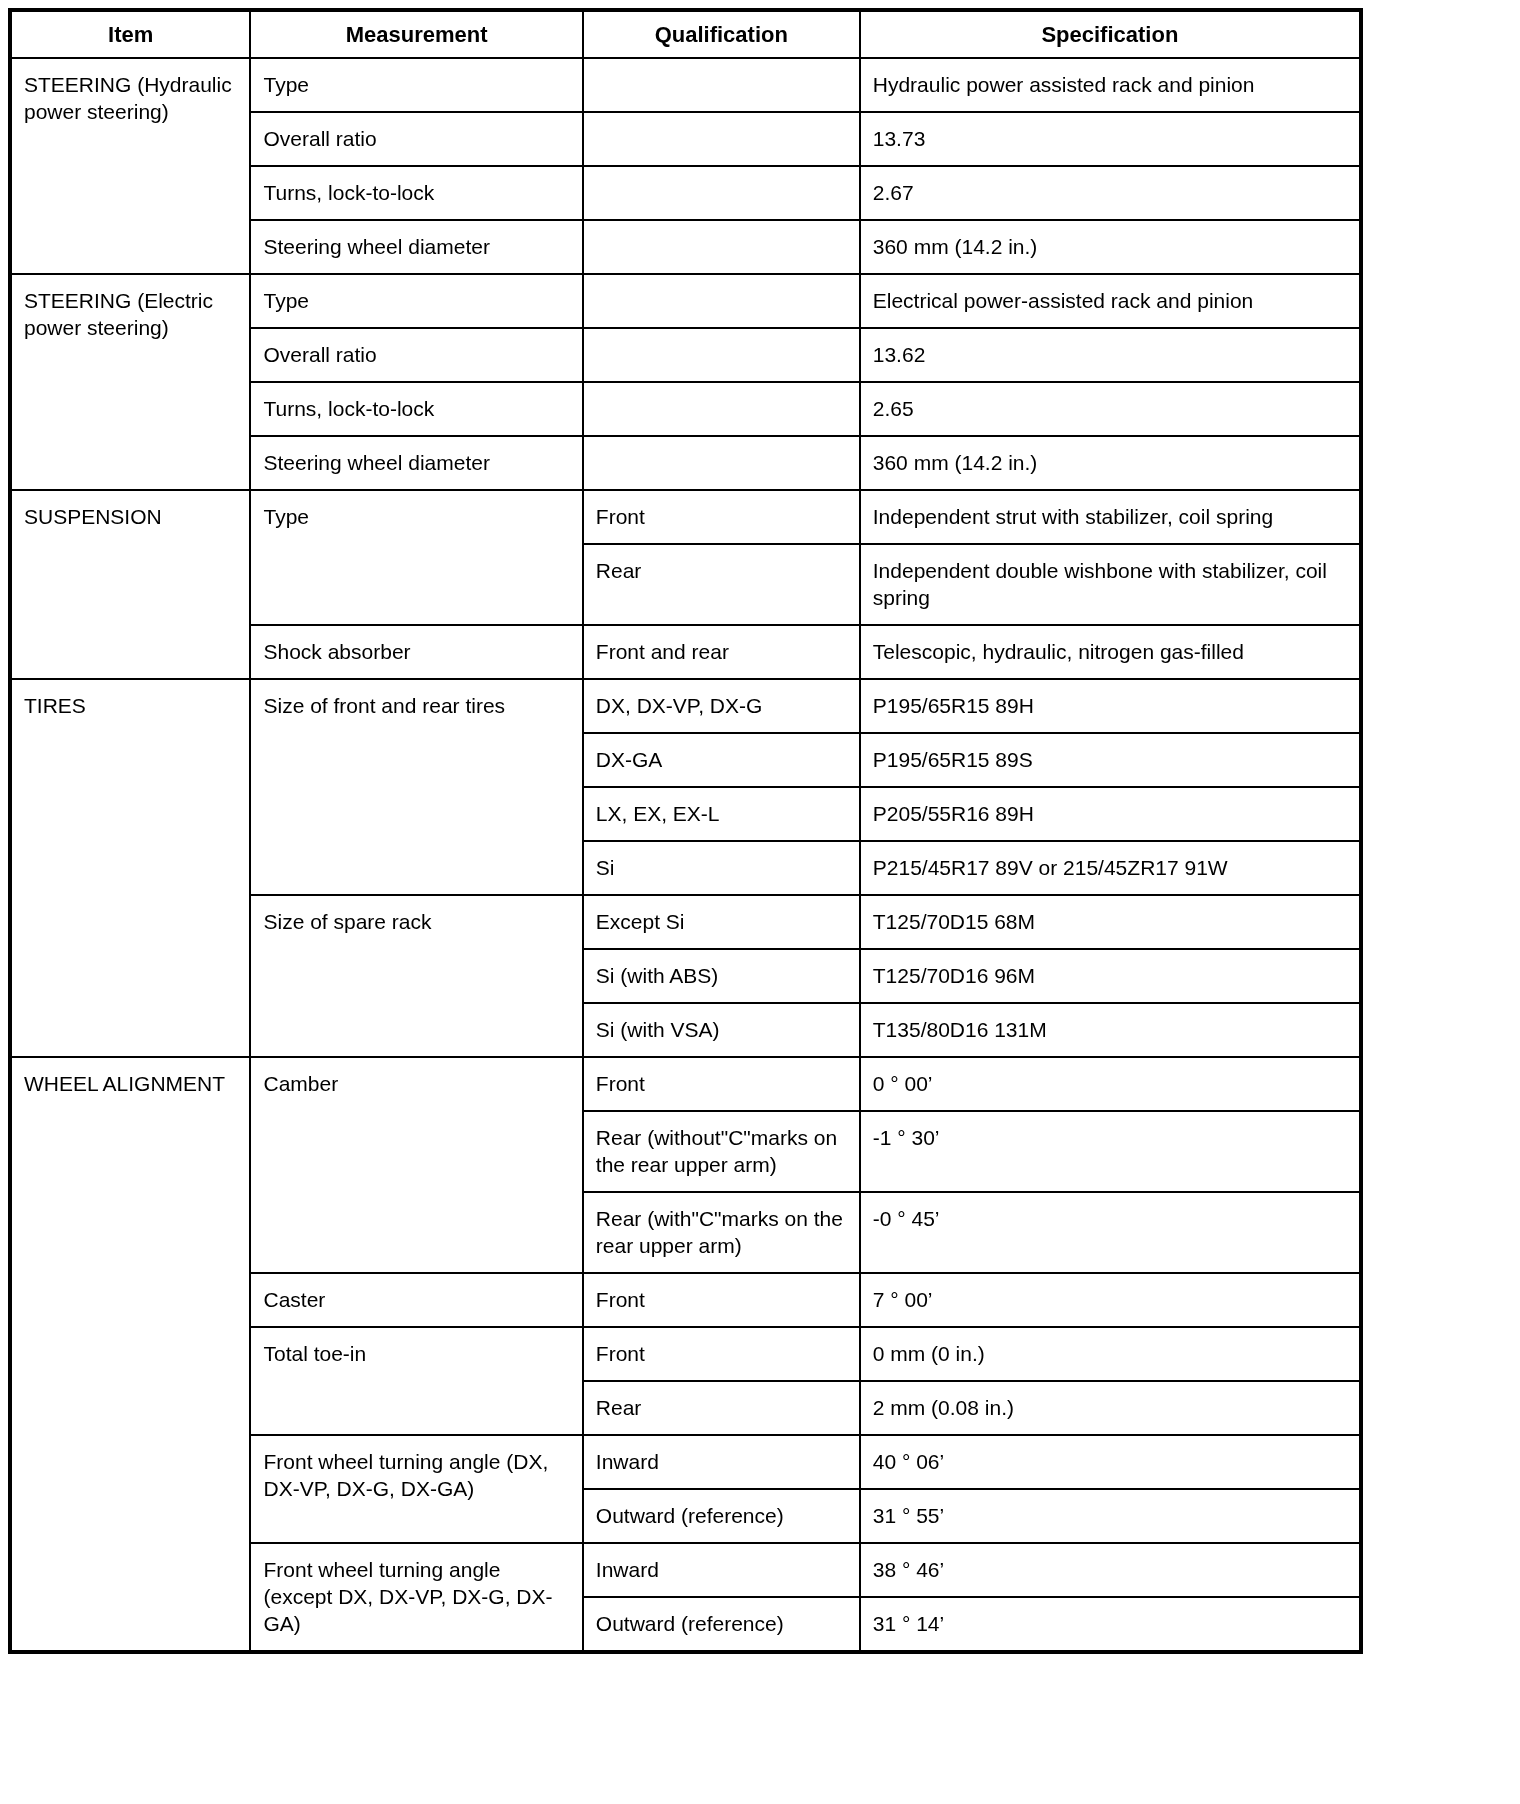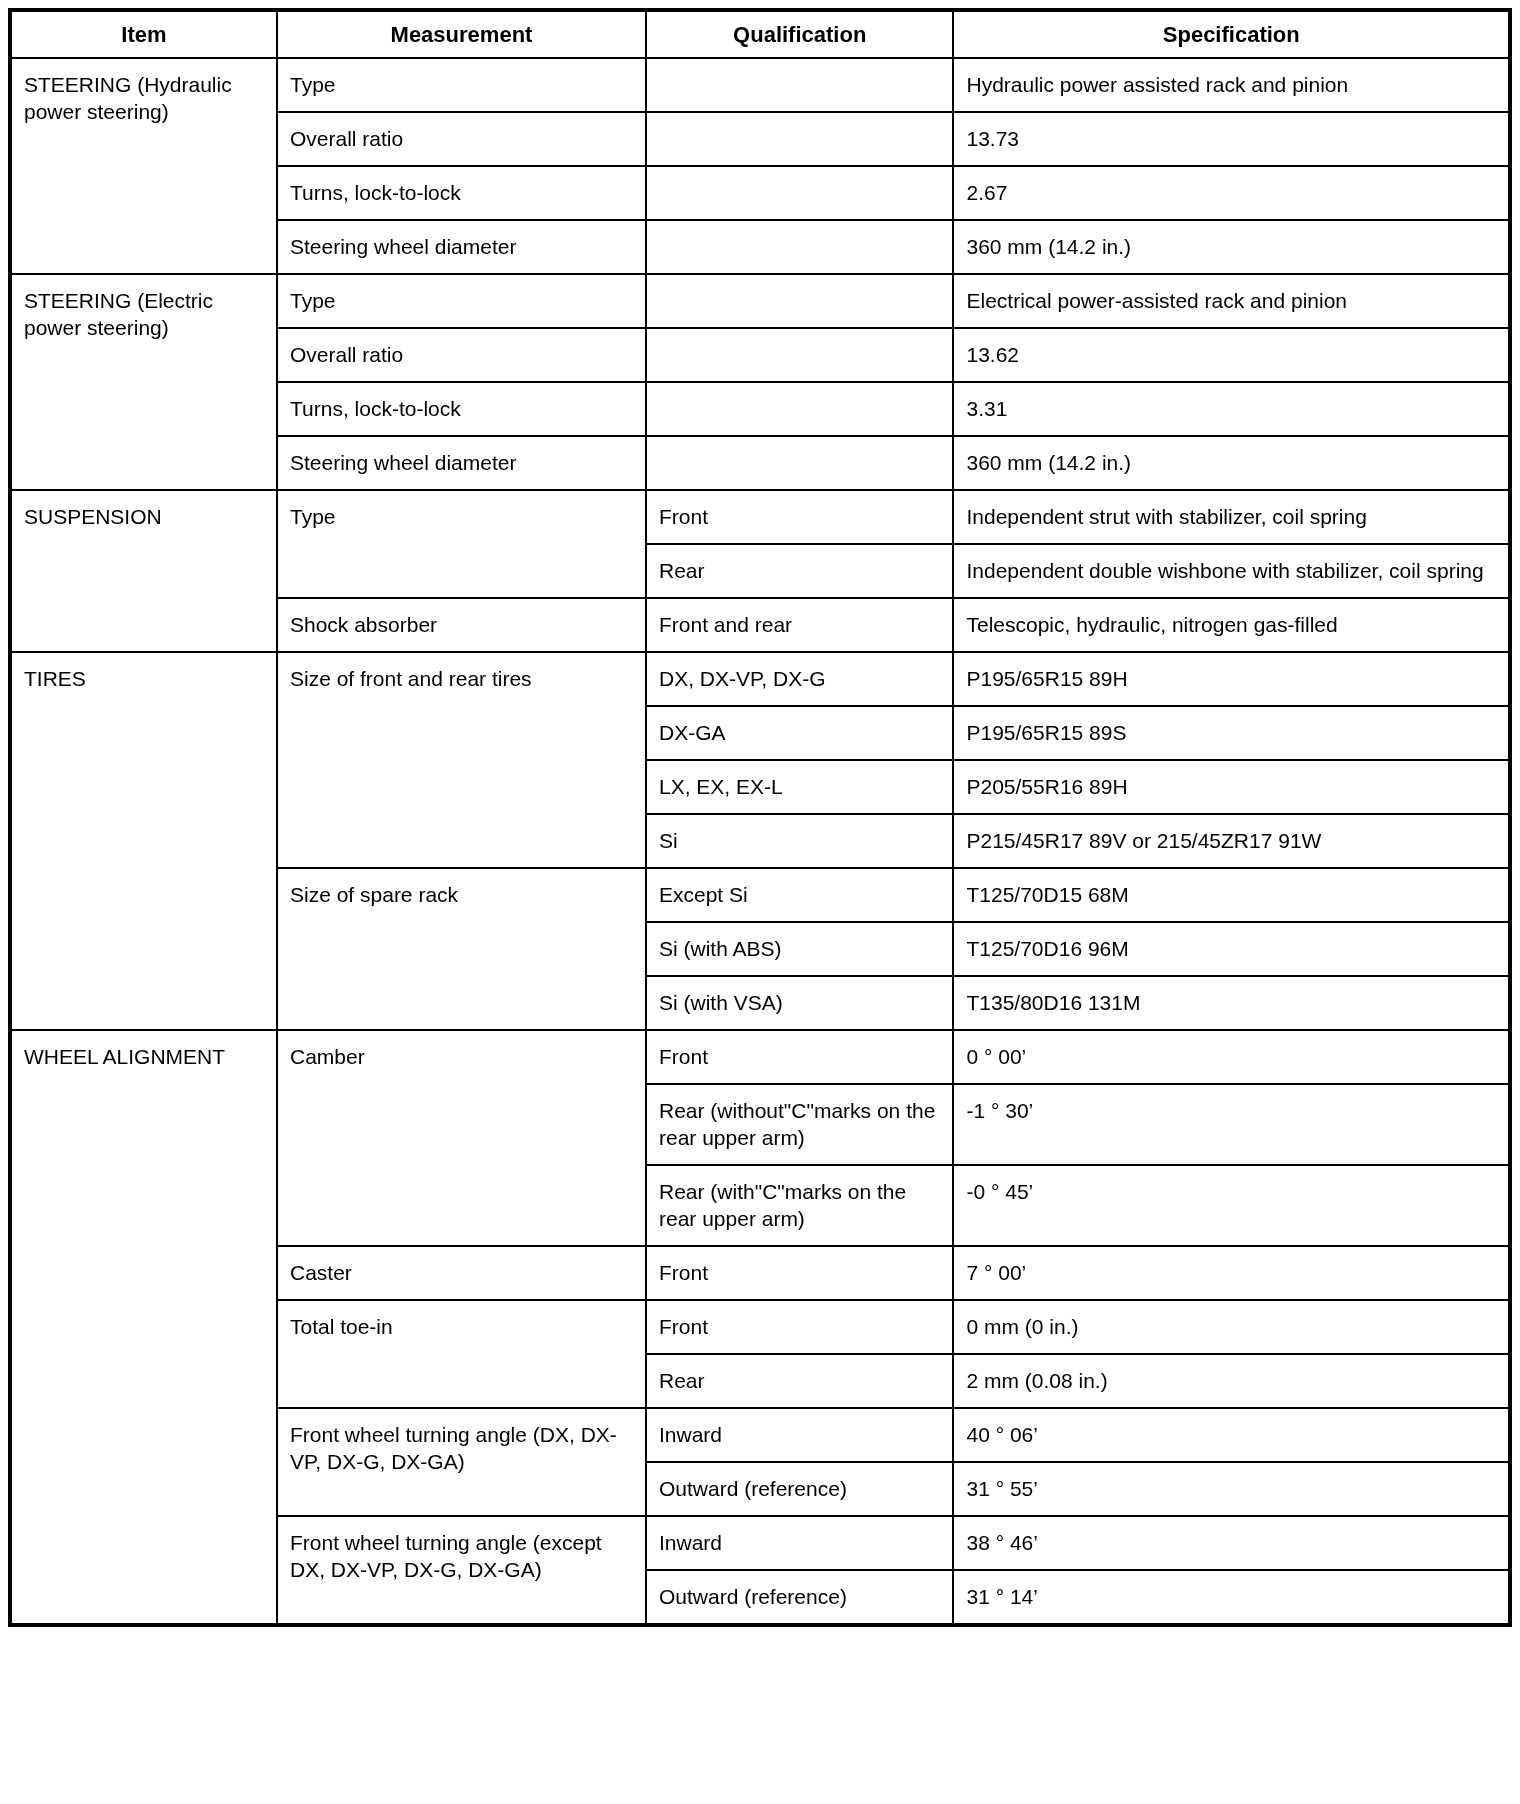--- a/index.html
+++ b/index.html
@@ -14,21 +14,21 @@
   }
   .page {
     width: 1520px;
     min-height: 1804px;
     padding: 8px;
     background: #ffffff;
   }
   table.spec-table {
     border-collapse: collapse;
     table-layout: fixed;
-    width: 1504px;
+    width: 1355px;
     border: 4px solid #000000;
   }
   col.c-item { width: 17.8%; }
   col.c-measurement { width: 24.6%; }
   col.c-qualification { width: 20.5%; }
   col.c-specification { width: 37.1%; }
   th, td {
     border: 2px solid #000000;
     vertical-align: top;
     font-size: 21px;
@@ -95,21 +95,21 @@
           <td class="col-specification">Electrical power-assisted rack and pinion</td>
         </tr>
         <tr>
           <td class="col-measurement">Overall ratio</td>
           <td class="col-qualification"></td>
           <td class="col-specification">13.62</td>
         </tr>
         <tr>
           <td class="col-measurement">Turns, lock-to-lock</td>
           <td class="col-qualification"></td>
-          <td class="col-specification">3.31</td>
+          <td class="col-specification">2.65</td>
         </tr>
         <tr>
           <td class="col-measurement">Steering wheel diameter</td>
           <td class="col-qualification"></td>
           <td class="col-specification">360 mm (14.2 in.)</td>
         </tr>
         <tr>
           <td class="col-item" rowspan="3">SUSPENSION</td>
           <td class="col-measurement" rowspan="2">Type</td>
           <td class="col-qualification">Front</td>

